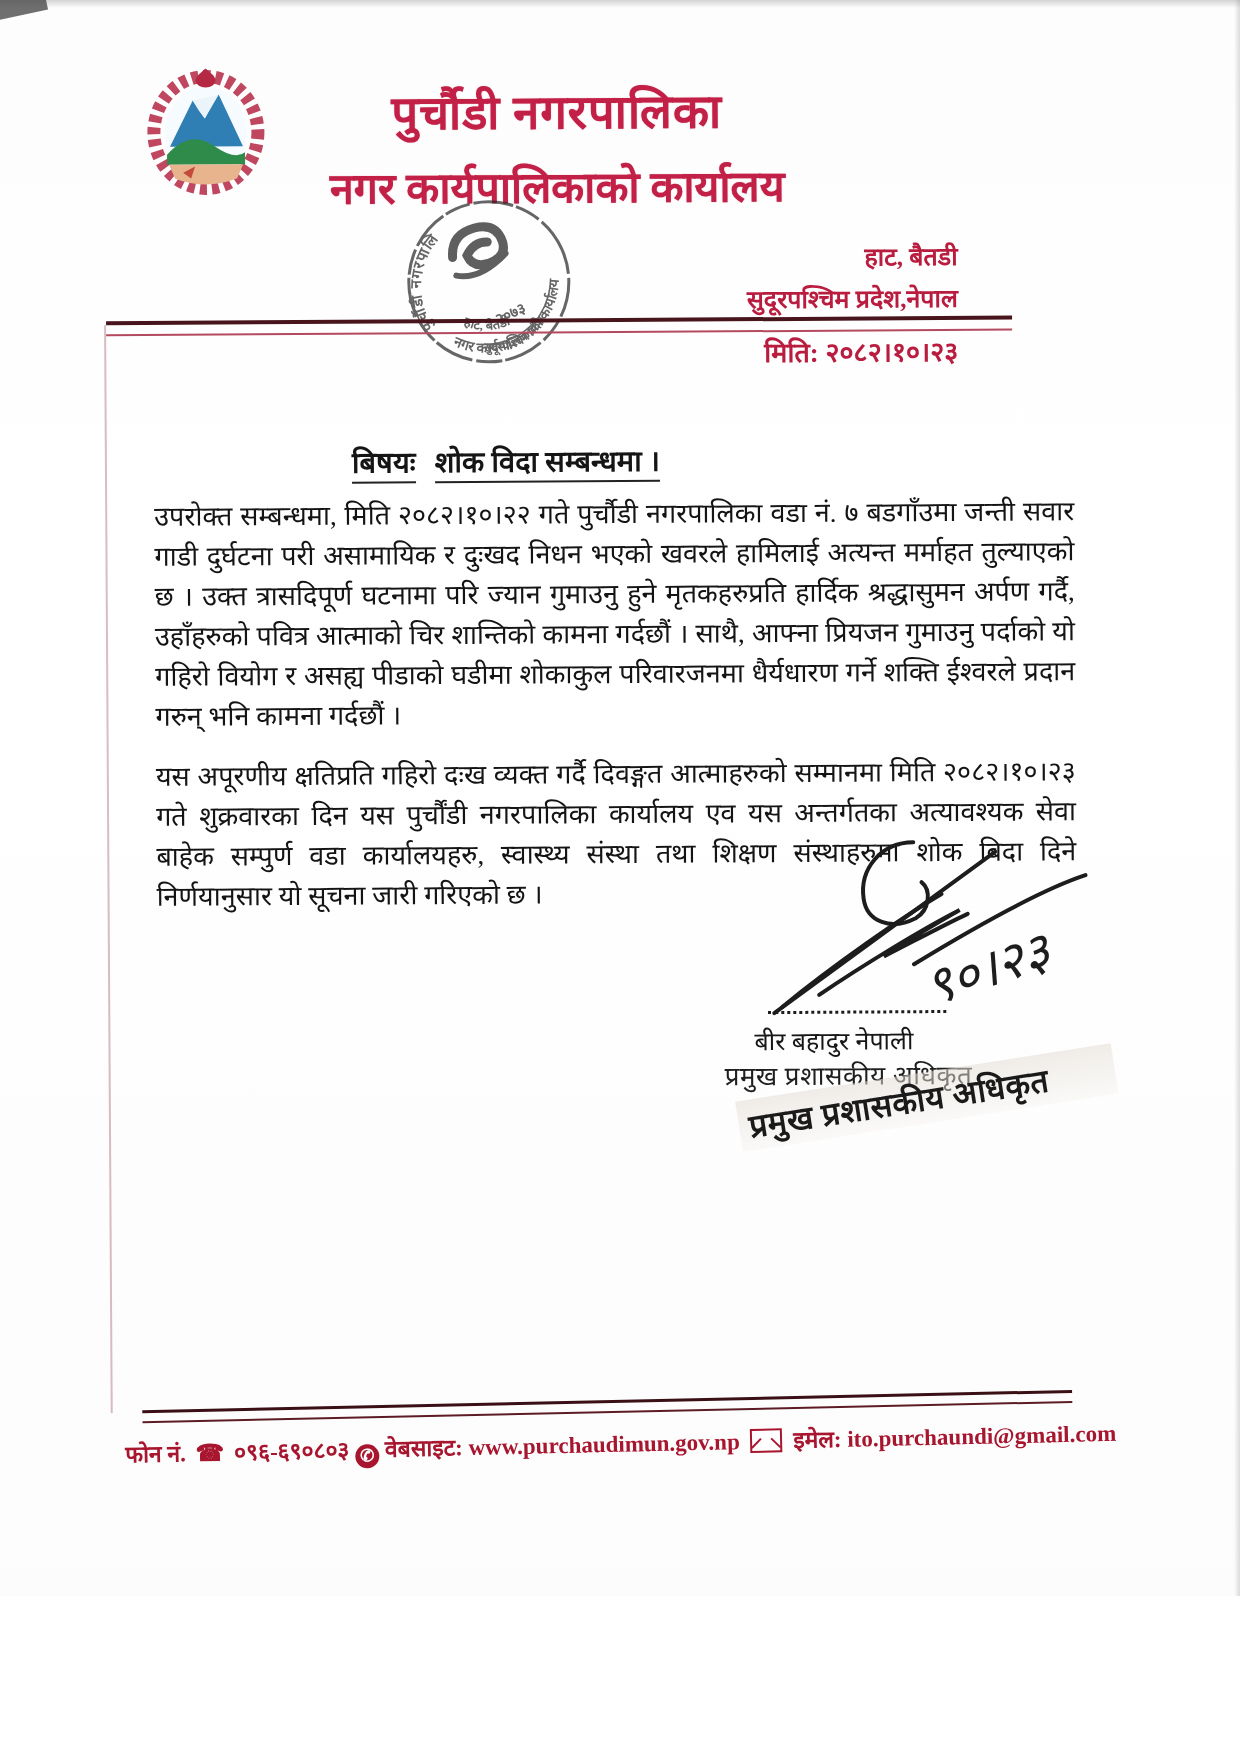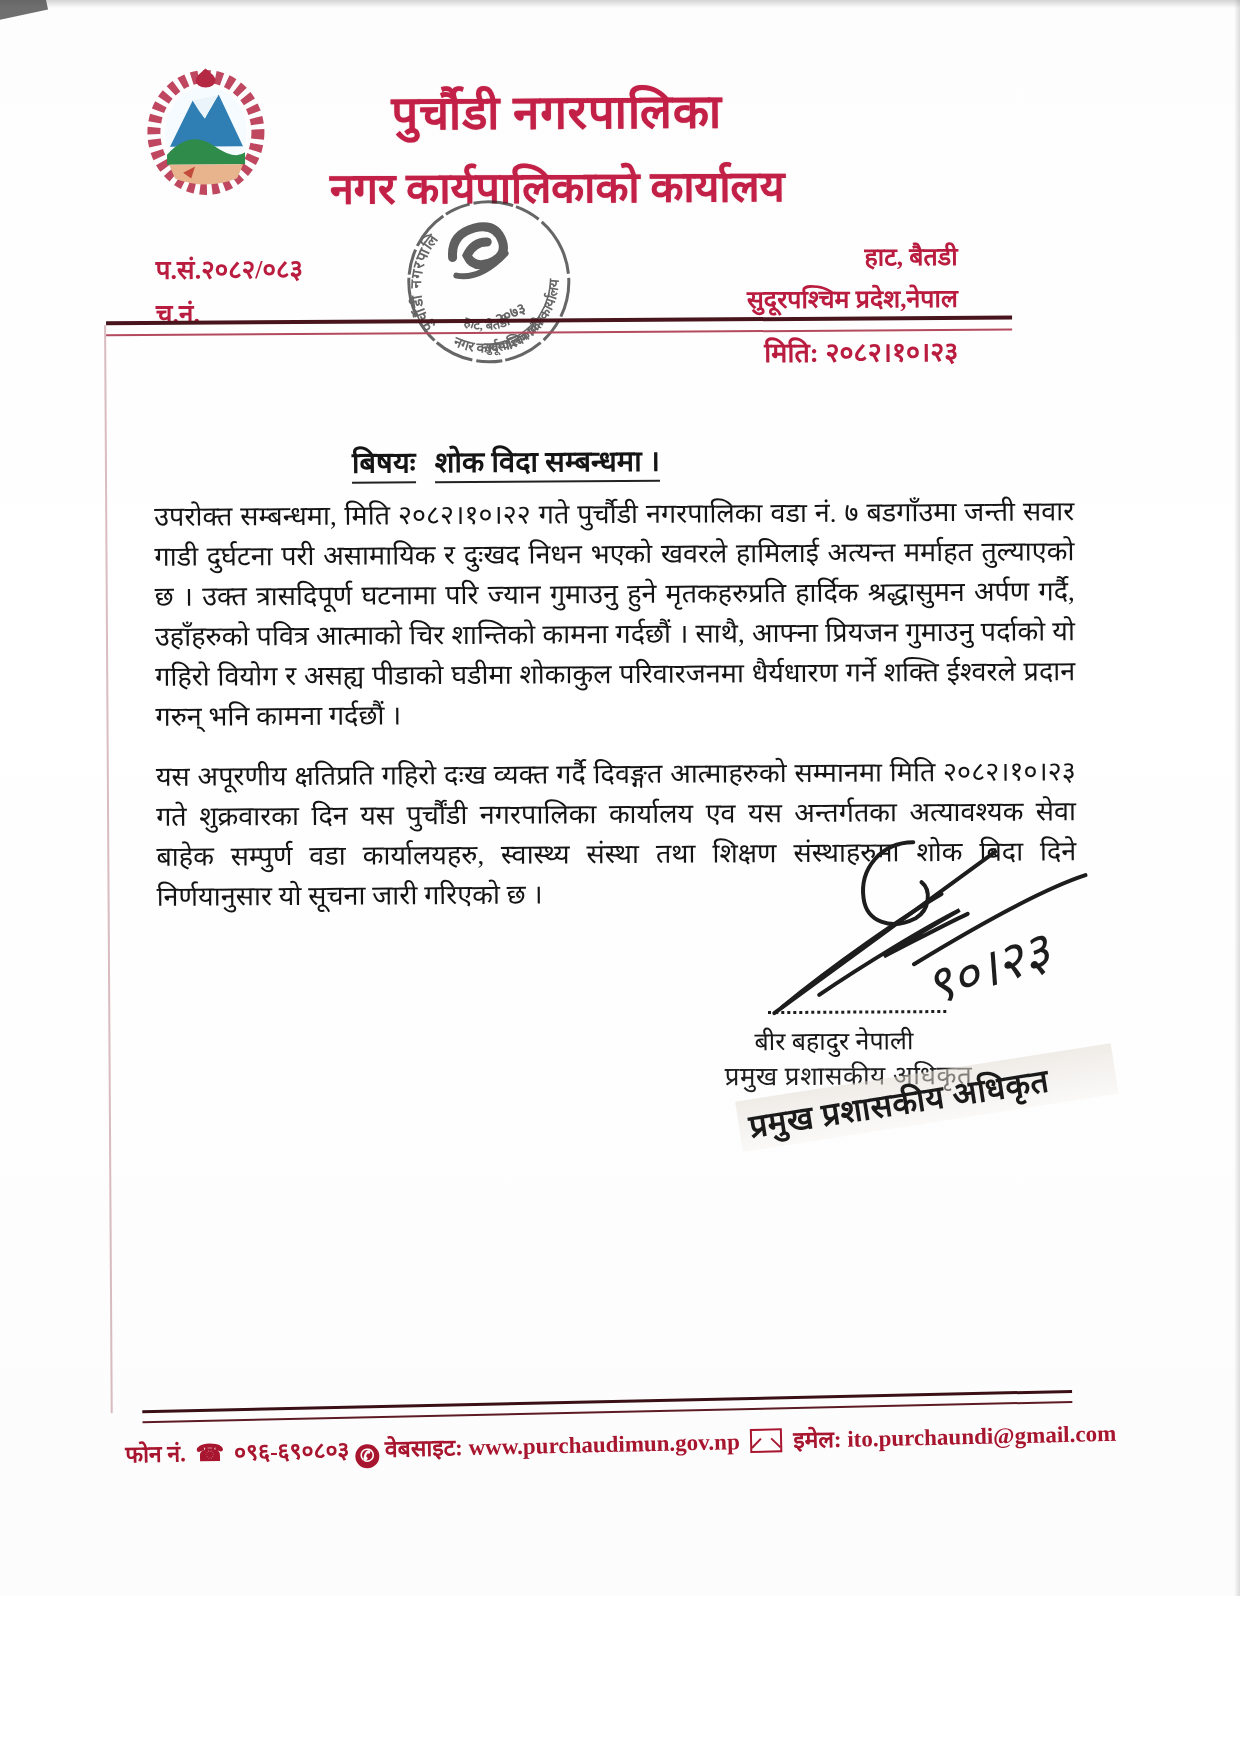--- a/index.html
+++ b/index.html
@@ -101,24 +101,20 @@
       <path d="M38 106 L50 100 L46 112 Z" fill="#c24b3a"></path>
       <ellipse cx="61" cy="14" rx="10" ry="7" fill="#b42844"></ellipse>
       <path d="M52 10 L61 2 L70 10 Z" fill="#b42844"></path>
     </svg>
 
     <div class="title-block">
       <div class="title-1">पुर्चौडी नगरपालिका</div>
       <div class="title-2">नगर कार्यपालिकाको कार्यालय</div>
     </div>
 
-    <div class="ref-block">
-      <div>प.सं.२०८२/०८३</div>
-      <div>च.नं.</div>
-    </div>
 
     <div class="addr-block">
       <div>हाट, बैतडी</div>
       <div>सुदूरपश्चिम प्रदेश,नेपाल</div>
     </div>
 
     <svg class="round-stamp" viewBox="0 0 186 178">
       <g transform="rotate(-24 93 89)" fill="#2b2b2b" opacity="0.82">
         <circle cx="93" cy="89" r="80" fill="none" stroke="#2b2b2b" stroke-width="3" stroke-dasharray="26 4 40 3"></circle>
         <path d="M70 52 Q78 30 102 34 Q124 38 122 58 Q120 74 100 72 Q84 70 84 56 Q96 46 108 52" fill="none" stroke="#222" stroke-width="9" stroke-linecap="round"></path>

